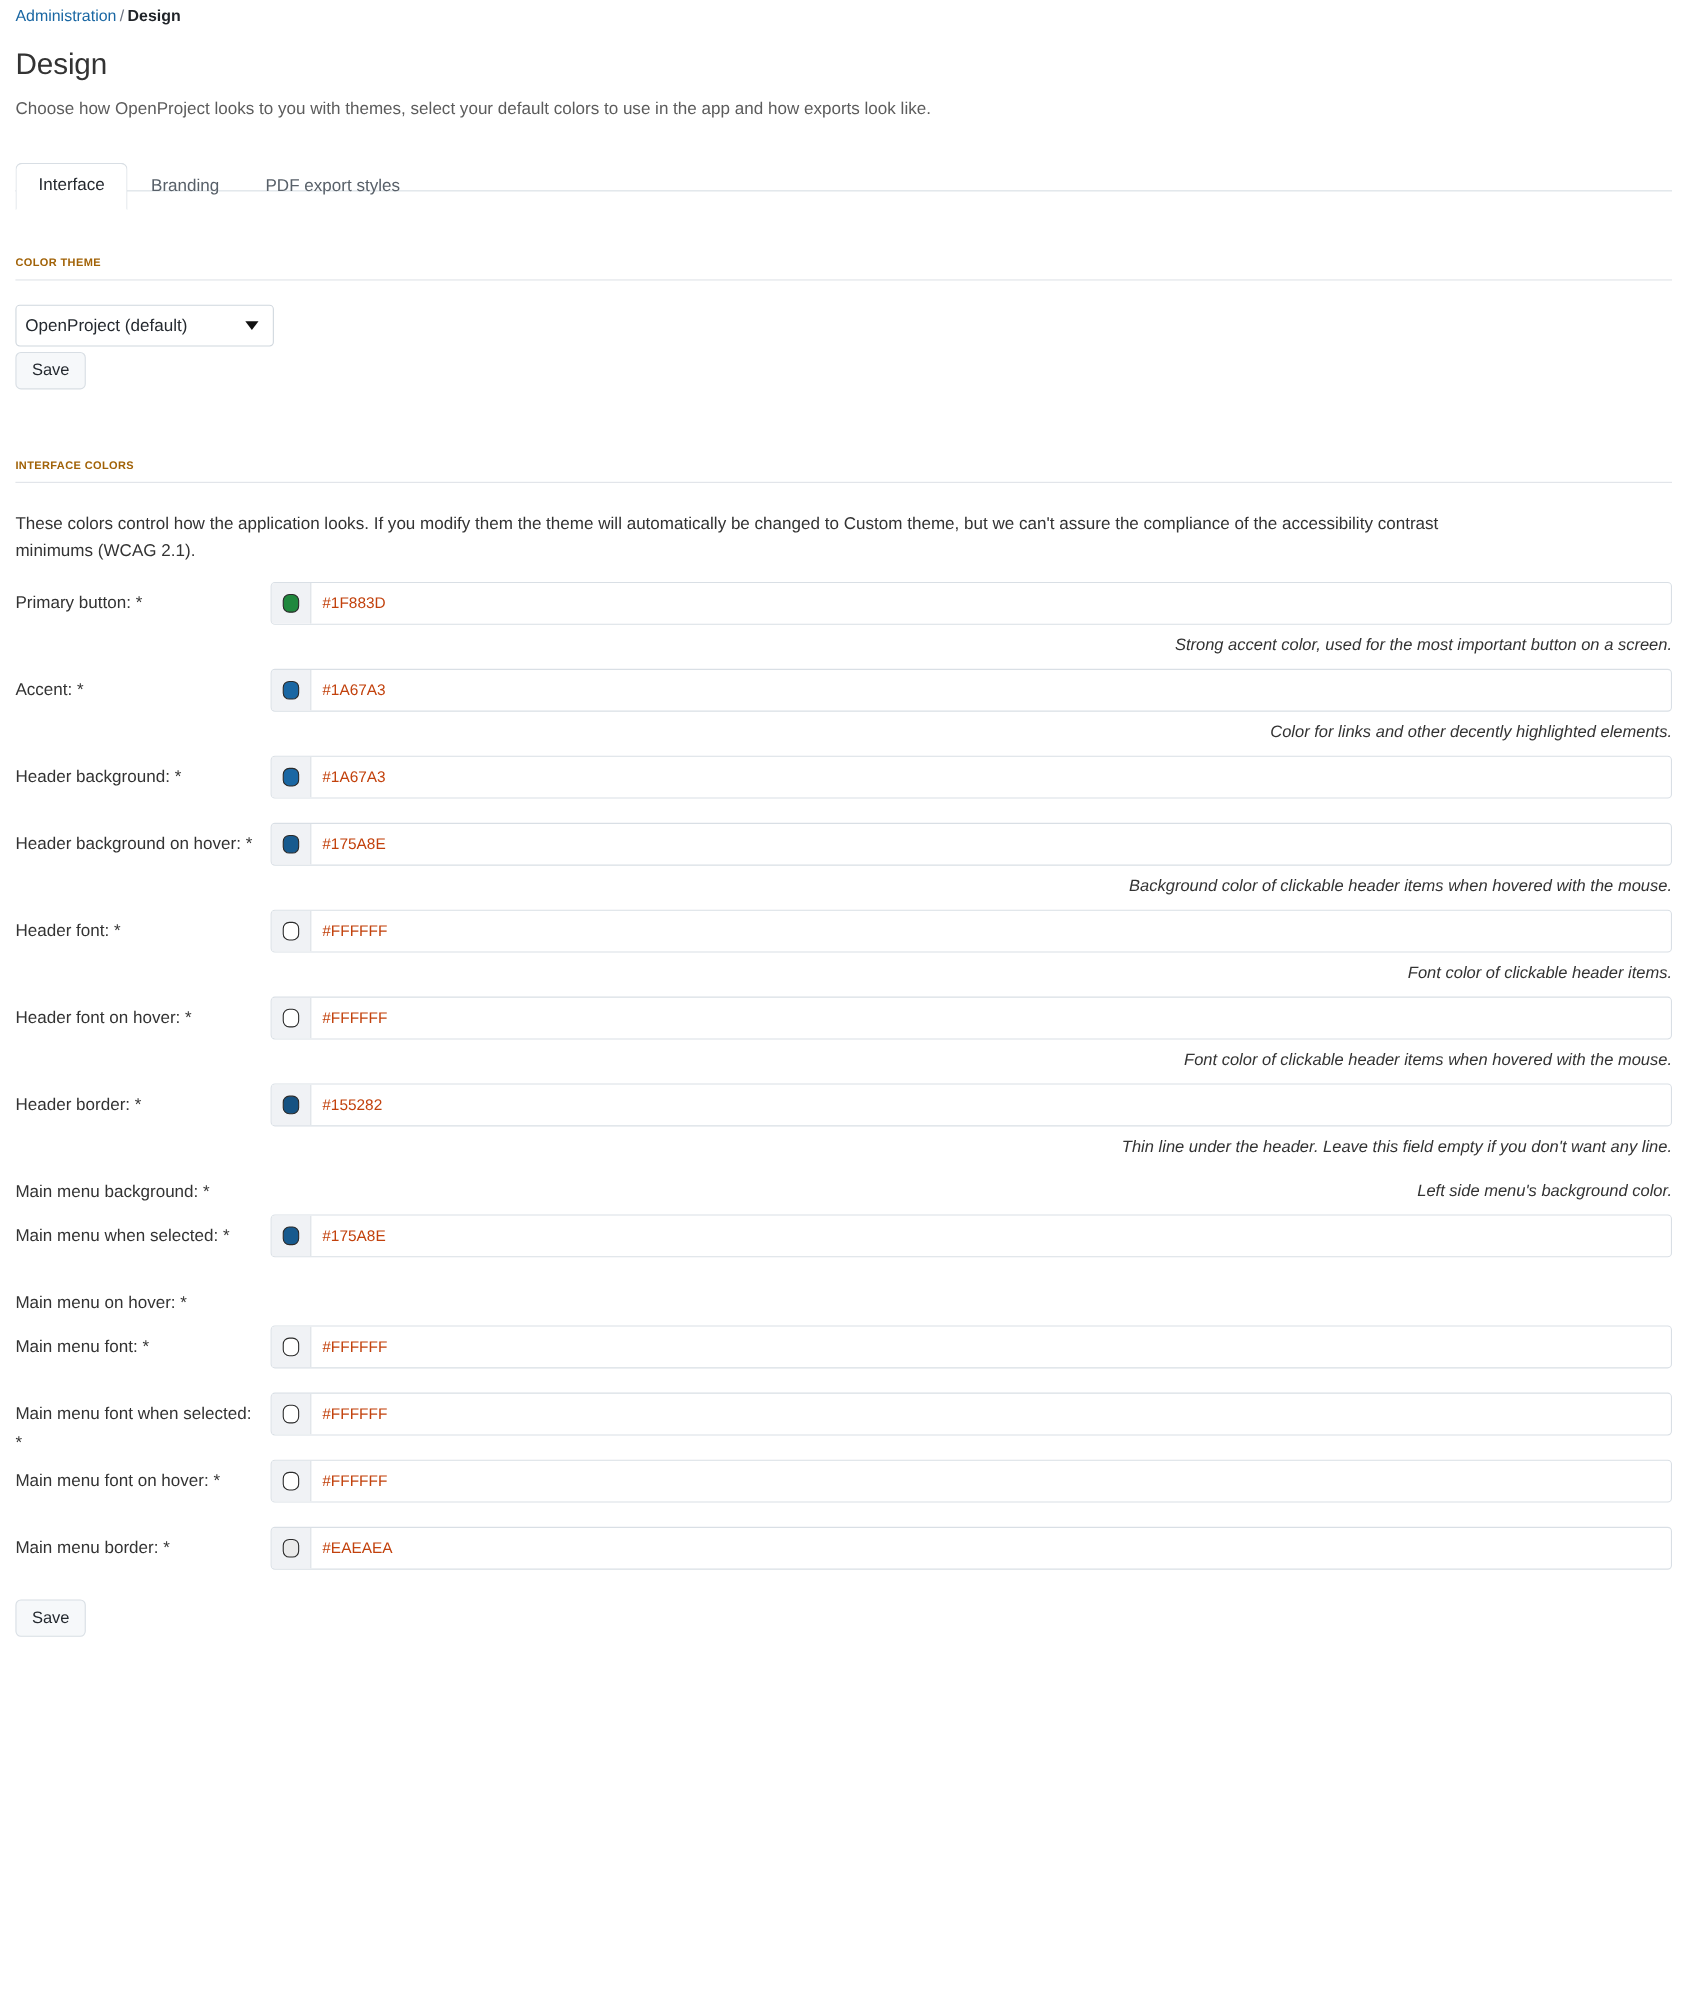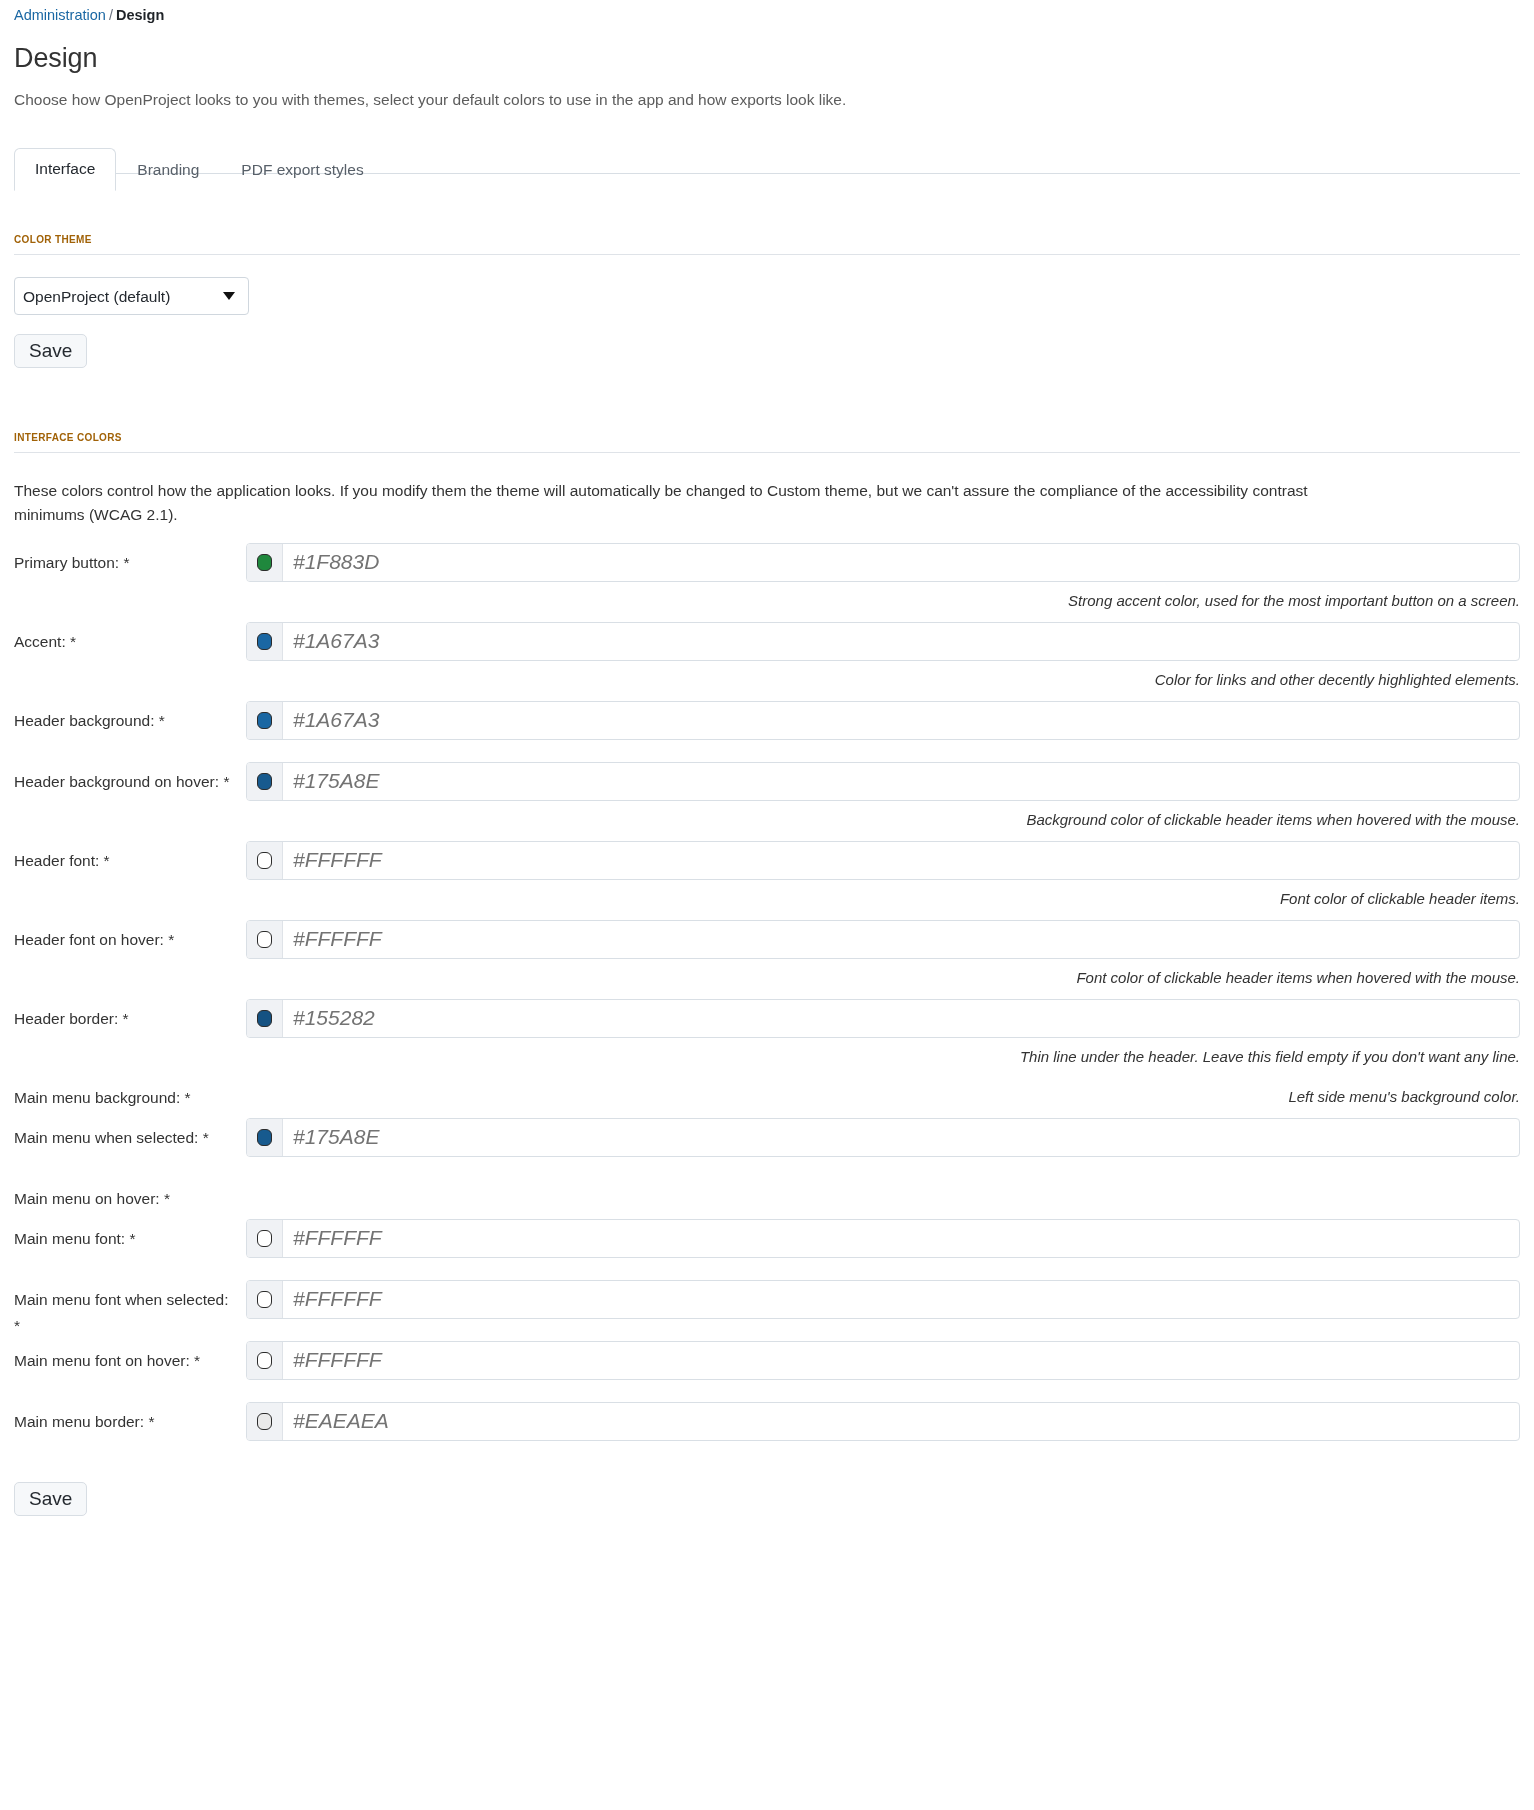--- a/index.html
+++ b/index.html
@@ -132,23 +132,23 @@
     width: 0;
     height: 0;
     border-left: 6px solid transparent;
     border-right: 6px solid transparent;
     border-top: 8px solid #111111;
     pointer-events: none;
   }
 
   
   button.save-btn {
-    margin-top: 19px;
+    margin-top: 5px;
     font-family: "Liberation Sans", sans-serif;
-    font-size: 19px;
+    font-size: 15px;
     color: #24292f;
     background: #f6f8fa;
     border: 1px solid #d8dee4;
     border-radius: 5px;
     padding: 7px 14px 8px 14px;
     cursor: pointer;
     line-height: 17px;
   }
 
   
@@ -206,25 +206,24 @@
     width: 15px;
     height: 17px;
     border-radius: 6px;
     border: 1.6px solid #2b2b2b;
   }
   .color-text {
     flex: 1 1 auto;
     border: none;
     outline: none;
     font-family: "Liberation Sans", sans-serif;
-    font-size: 21px;
-    color: #737373;
+    font-size: 14px;
+    color: #c2410c;
     padding: 0 10px;
     background: transparent;
-    font-style: italic;
   }
   .field-hint {
     font-size: 15px;
     line-height: 22px;
     font-style: italic;
     color: #333333;
     padding: 8px 0 0 2px;
     text-align: right;
   }
   .spacer-sm { height: 22px; }

